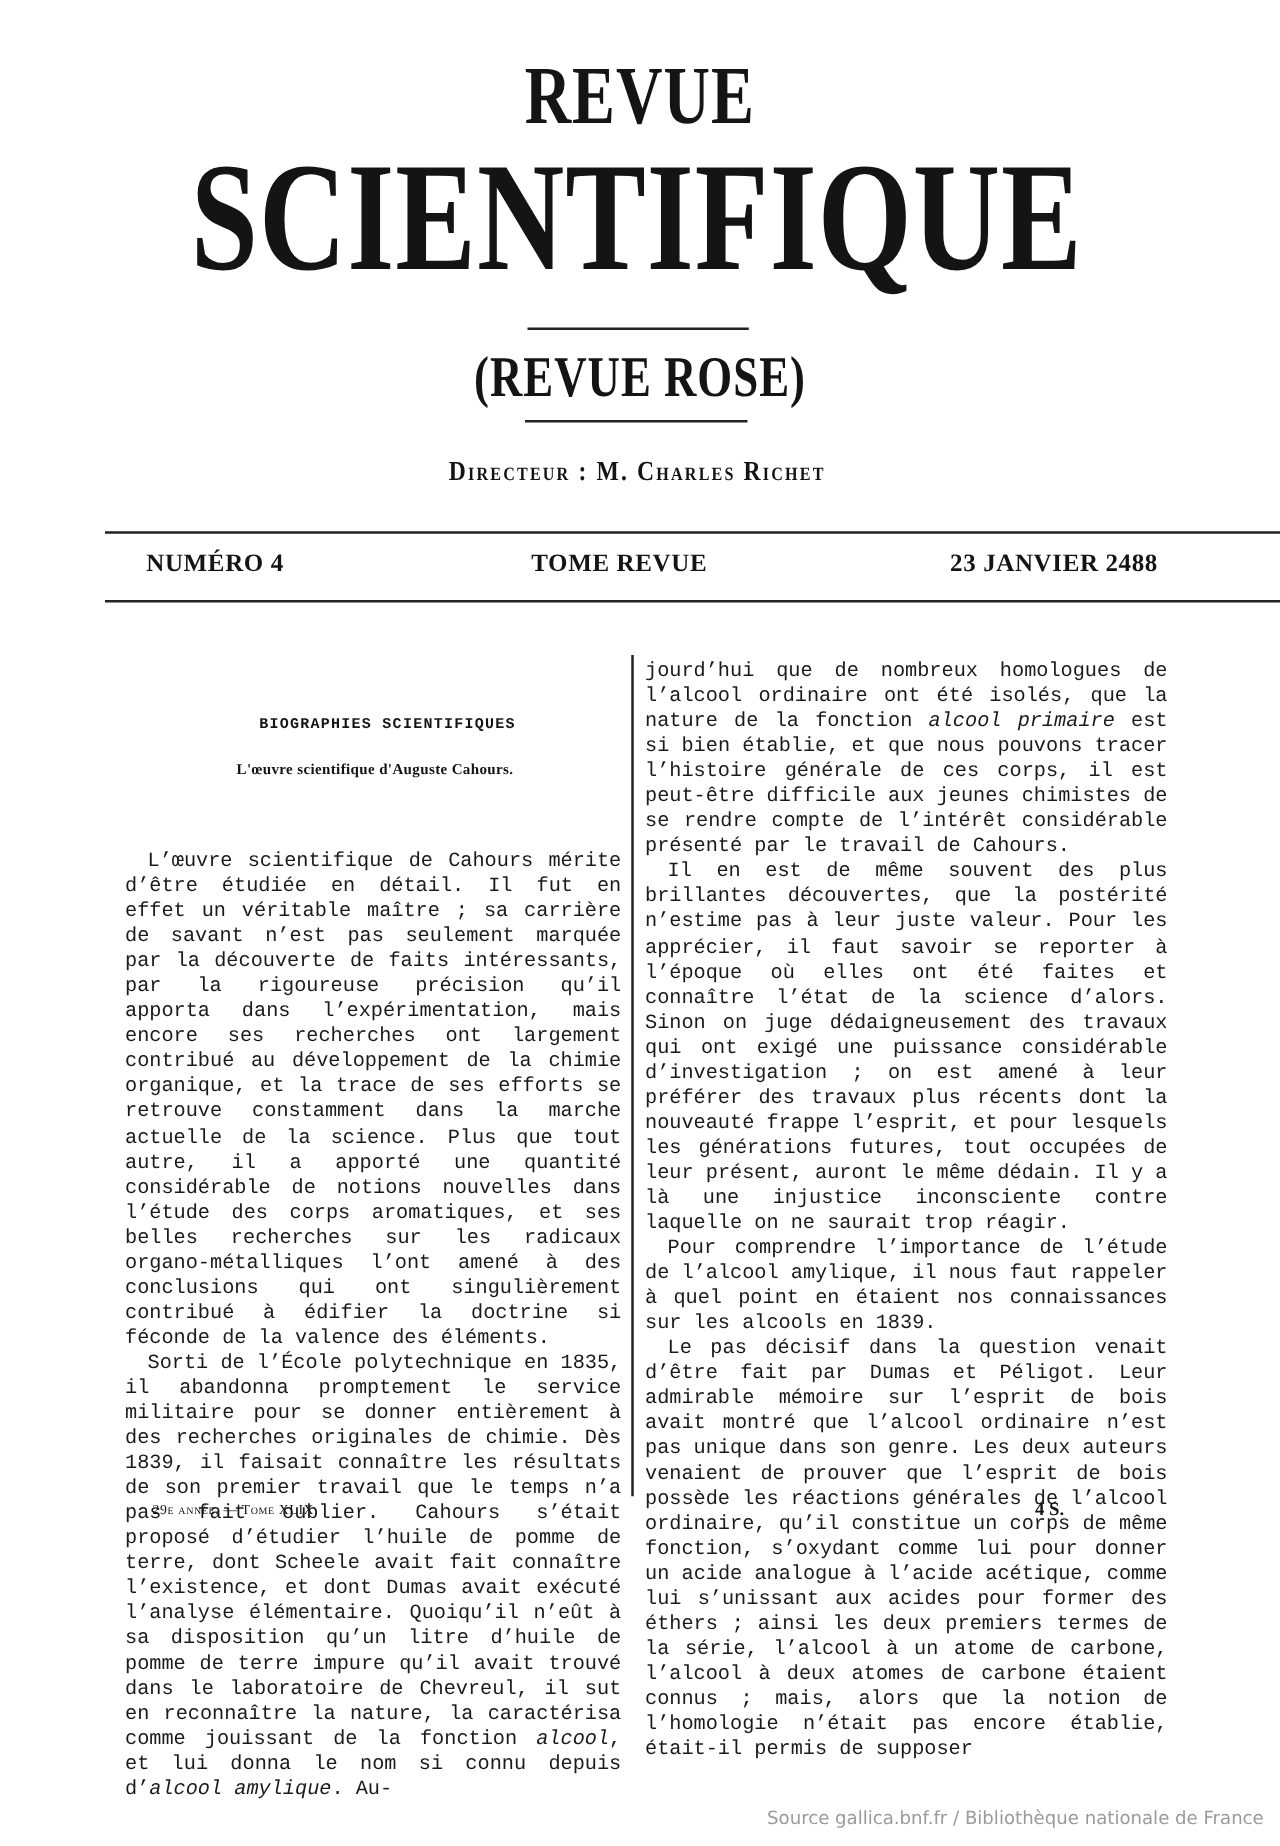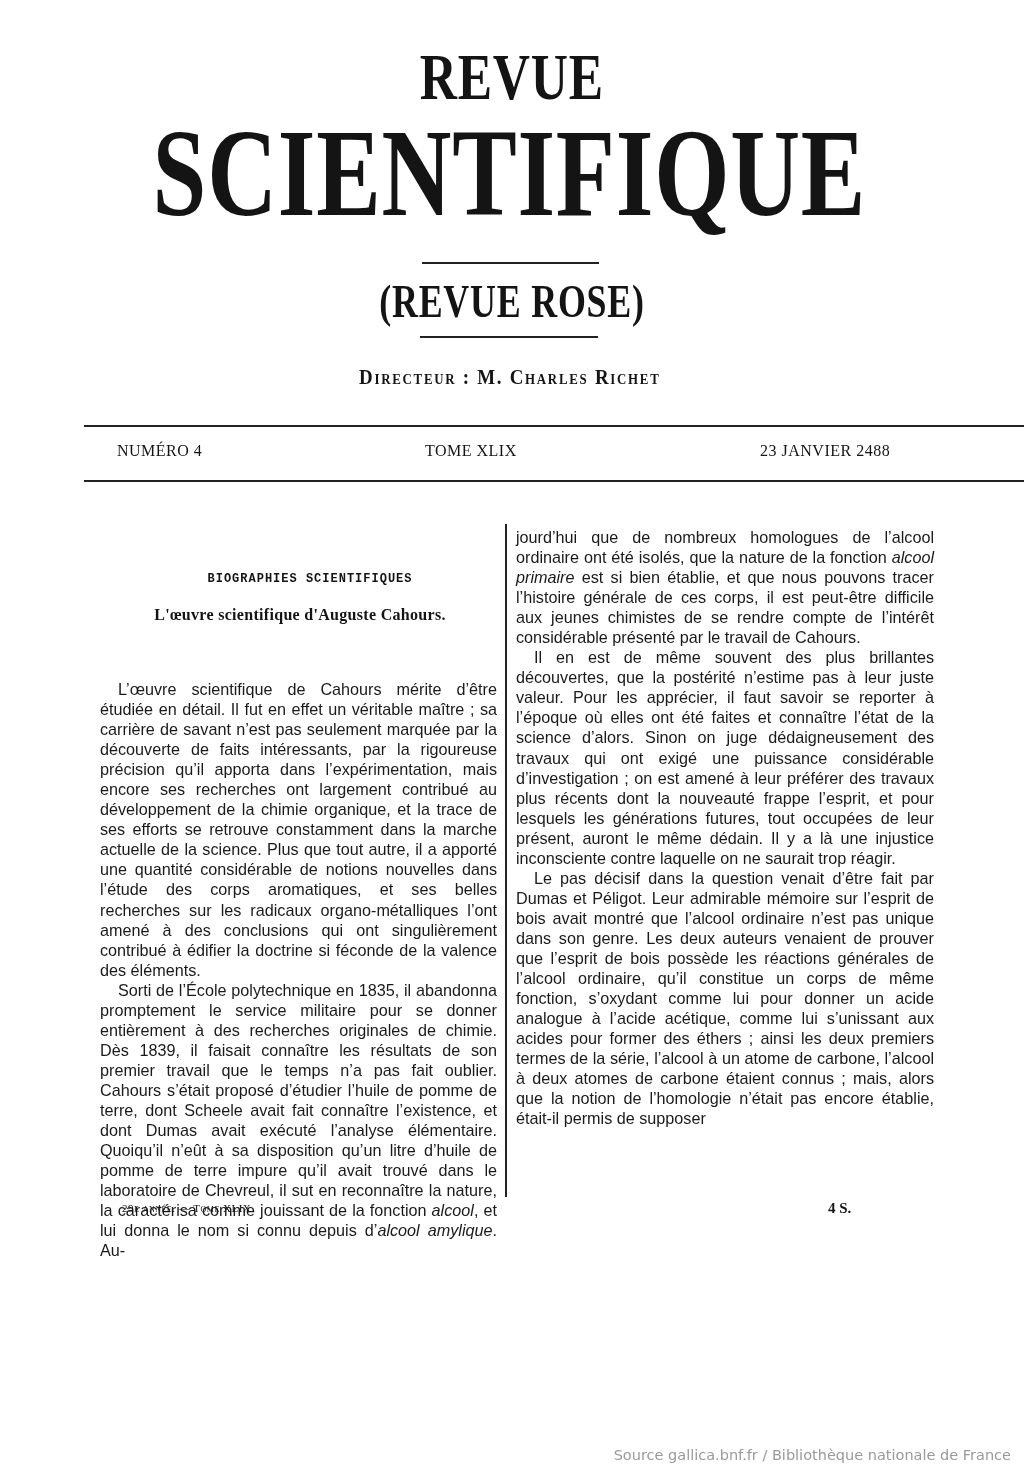--- a/index.html
+++ b/index.html
@@ -70,30 +70,30 @@
       transform-origin: 496px 0;
       white-space: nowrap;
     }
     .rule-full {
       left: 84px; width: 940px; height: 2px;
       background: #222;
     }
     .issue-line {
       top: 441px; height: 22px;
       font-family: "Liberation Serif", serif;
-      font-weight: normal;
-      font-size: 16px;
+      font-weight: bold;
+      font-size: 20px;
       line-height: 20px;
       letter-spacing: 0.5px;
       white-space: nowrap;
     }
 
     
     .col {
-      font-family: Liberation Sans, sans-serif;
+      font-family: Liberation Mono, monospace;
       font-size: 16.2px;
       line-height: 20.05px;
       text-align: justify;
       color: #1a1a1a;
     }
     .col p {
       margin: 0;
       text-indent: 18px;
     }
     .col p.noindent { text-indent: 0; }
@@ -109,21 +109,21 @@
       font-size: 12px;
       line-height: 20px;
       letter-spacing: 1px;
       white-space: nowrap;
     }
     .article-title {
       left: 100px; width: 400px; top: 605px;
       text-align: center;
       font-family: "Liberation Serif", serif;
       font-weight: bold;
-      font-size: 16px;
+      font-size: 12px;
       line-height: 20px;
       letter-spacing: 0.3px;
       white-space: nowrap;
     }
     .col-divider {
       left: 505px; top: 524px; width: 1.5px; height: 673px;
       background: #222;
     }
     .footer-left {
       left: 122px; top: 1198px;
@@ -158,36 +158,37 @@
 
 <div class="abs title-revue">REVUE</div>
 <div class="abs title-scientifique">SCIENTIFIQUE</div>
 <div class="abs rule-short" style="left:422px; top:262px; width:177px;"></div>
 <div class="abs title-rose">(REVUE ROSE)</div>
 <div class="abs rule-short" style="left:420px; top:336px; width:178px;"></div>
 <div class="abs directeur">Directeur : M. Charles Richet</div>
 
 <div class="abs rule-full" style="top:425px;"></div>
 <div class="abs issue-line" style="left:117px;">NUMÉRO 4</div>
-<div class="abs issue-line" style="left:425px;">TOME XLIX</div>
+<div class="abs issue-line" style="left:425px;">TOME REVUE</div>
 <div class="abs issue-line" style="left:760px;">23 JANVIER 2488</div>
 <div class="abs rule-full" style="top:480px;"></div>
 
 <div class="abs section-heading">BIOGRAPHIES SCIENTIFIQUES</div>
 <div class="abs article-title">L'œuvre scientifique d'Auguste Cahours.</div>
 
 <div class="abs col col-left">
   <p>L’œuvre scientifique de Cahours mérite d’être étudiée en détail. Il fut en effet un véritable maître ; sa carrière de savant n’est pas seulement marquée par la découverte de faits intéressants, par la rigoureuse précision qu’il apporta dans l’expérimentation, mais encore ses recherches ont largement contribué au développement de la chimie organique, et la trace de ses efforts se retrouve constamment dans la marche actuelle de la science. Plus que tout autre, il a apporté une quantité considérable de notions nouvelles dans l’étude des corps aromatiques, et ses belles recherches sur les radicaux organo-métalliques l’ont amené à des conclusions qui ont singulièrement contribué à édifier la doctrine si féconde de la valence des éléments.</p>
   <p><span>Sorti de l’École polytechnique en 1835, il abandonna promptement le service militaire pour se donner entièrement à des recherches originales de chimie. Dès 1839, il faisait connaître les résultats de son premier travail que le temps n’a pas fait oublier. Cahours s’était proposé d’étudier l’huile de pomme de terre, dont Scheele avait fait connaître l’existence, et dont Dumas avait exécuté l’analyse élémentaire. Quoiqu’il n’eût à sa disposition qu’un litre d’huile de pomme de terre impure qu’il avait trouvé dans le laboratoire de Chevreul, il sut en reconnaître la nature, la caractérisa comme jouissant de la fonction </span><i>alcool</i><span>, et lui donna le nom si connu depuis d’</span><i>alcool amylique</i><span>. Au-</span></p>
 </div>
 
 <div class="abs col-divider"></div>
 
 <div class="abs col col-right">
   <p class="noindent"><span>jourd’hui que de nombreux homologues de l’alcool ordinaire ont été isolés, que la nature de la fonction </span><i>alcool primaire</i><span> est si bien établie, et que nous pouvons tracer l’histoire générale de ces corps, il est peut-être difficile aux jeunes chimistes de se rendre compte de l’intérêt considérable présenté par le travail de Cahours.</span></p>
   <p>Il en est de même souvent des plus brillantes découvertes, que la postérité n’estime pas à leur juste valeur. Pour les apprécier, il faut savoir se reporter à l’époque où elles ont été faites et connaître l’état de la science d’alors. Sinon on juge dédaigneusement des travaux qui ont exigé une puissance considérable d’investigation ; on est amené à leur préférer des travaux plus récents dont la nouveauté frappe l’esprit, et pour lesquels les générations futures, tout occupées de leur présent, auront le même dédain. Il y a là une injustice inconsciente contre laquelle on ne saurait trop réagir.</p>
+  <p>Pour comprendre l’importance de l’étude de l’alcool amylique, il nous faut rappeler à quel point en étaient nos connaissances sur les alcools en 1839.</p>
   <p>Le pas décisif dans la question venait d’être fait par Dumas et Péligot. Leur admirable mémoire sur l’esprit de bois avait montré que l’alcool ordinaire n’est pas unique dans son genre. Les deux auteurs venaient de prouver que l’esprit de bois possède les réactions générales de l’alcool ordinaire, qu’il constitue un corps de même fonction, s’oxydant comme lui pour donner un acide analogue à l’acide acétique, comme lui s’unissant aux acides pour former des éthers ; ainsi les deux premiers termes de la série, l’alcool à un atome de carbone, l’alcool à deux atomes de carbone étaient connus ; mais, alors que la notion de l’homologie n’était pas encore établie, était-il permis de supposer</p>
 </div>
 
 <div class="abs footer-left">29e année. — Tome XLIX.</div>
 <div class="abs footer-right">4 S.</div>
 
 <div class="abs source-line">Source gallica.bnf.fr  /  Bibliothèque nationale de France</div>
 
 </body></html>

